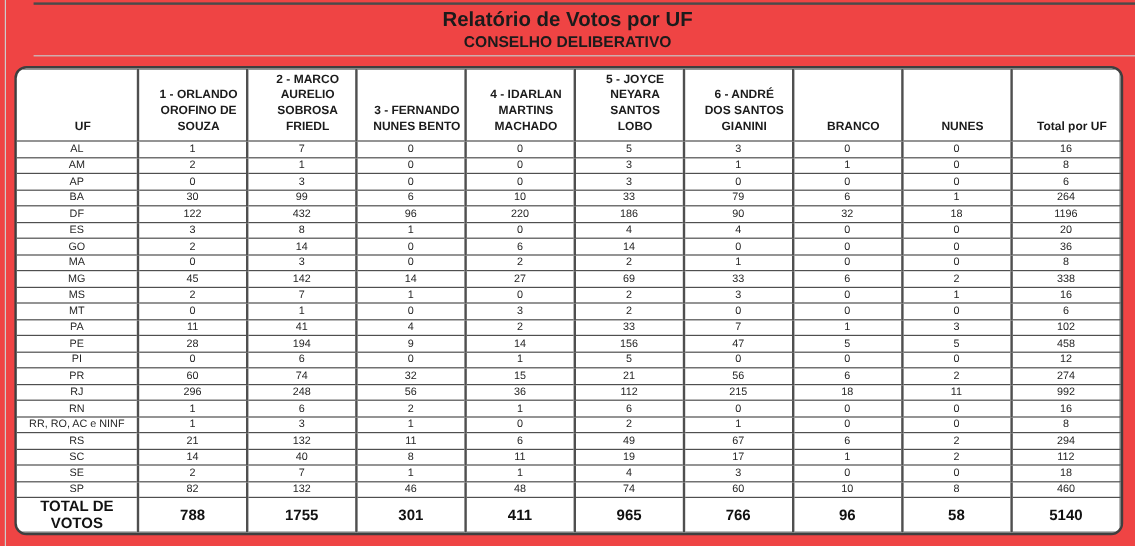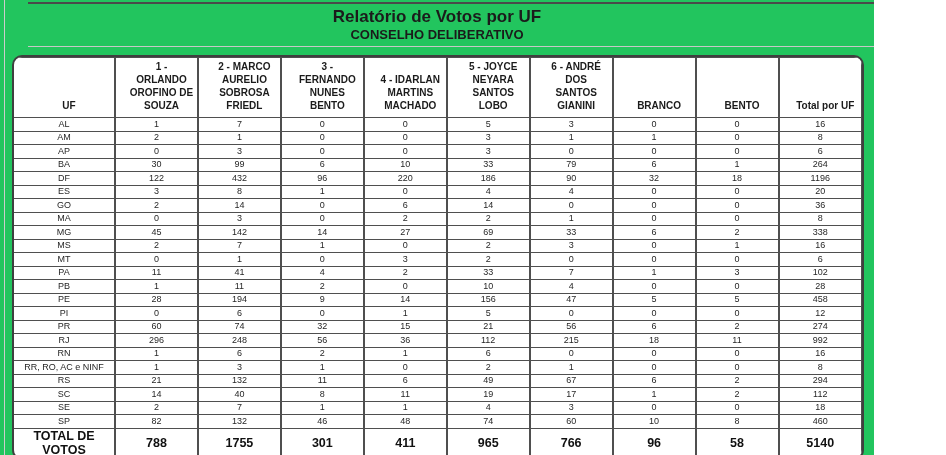--- a/index.html
+++ b/index.html
@@ -1,21 +1,21 @@
 <!DOCTYPE html>
 <html><head>
 <meta charset="utf-8">
 <style>
   html, body { margin: 0; padding: 0; background: #ffffff; }
   body { font-family: "Liberation Sans", sans-serif; color: #1f1f1f; }
   .page {
     position: relative;
-    width: 874px;
+    width: 946px;
     height: 455px;
-    background: #22c55e;
+    background: #ef4444;
     overflow: hidden;
   }
   .page-left-edge {
     position: absolute;
     left: 4px; top: 0; bottom: 0;
     width: 1px;
     background: #cccccc;
   }
   .rule-top {
     position: absolute;
@@ -122,21 +122,21 @@
       <thead id="votes-thead">
           <tr>
             <th class="uf-head">UF</th>
             <th>1 - ORLANDO OROFINO DE SOUZA</th>
             <th>2 - MARCO AURELIO SOBROSA FRIEDL</th>
             <th>3 - FERNANDO NUNES BENTO</th>
             <th>4 - IDARLAN MARTINS MACHADO</th>
             <th>5 - JOYCE NEYARA SANTOS LOBO</th>
             <th>6 - ANDRÉ DOS SANTOS GIANINI</th>
             <th>BRANCO</th>
-            <th>BENTO</th>
+            <th>NUNES</th>
             <th>Total por UF</th>
           </tr>
         </thead>
       <tbody id="votes-tbody">
           <tr>
             <td class="uf-cell">AL</td>
             <td>1</td>
             <td>7</td>
             <td>0</td>
             <td>0</td>
@@ -272,32 +272,20 @@
             <td>41</td>
             <td>4</td>
             <td>2</td>
             <td>33</td>
             <td>7</td>
             <td>1</td>
             <td>3</td>
             <td>102</td>
           </tr>
           <tr>
-            <td class="uf-cell">PB</td>
-            <td>1</td>
-            <td>11</td>
-            <td>2</td>
-            <td>0</td>
-            <td>10</td>
-            <td>4</td>
-            <td>0</td>
-            <td>0</td>
-            <td>28</td>
-          </tr>
-          <tr>
             <td class="uf-cell">PE</td>
             <td>28</td>
             <td>194</td>
             <td>9</td>
             <td>14</td>
             <td>156</td>
             <td>47</td>
             <td>5</td>
             <td>5</td>
             <td>458</td>

